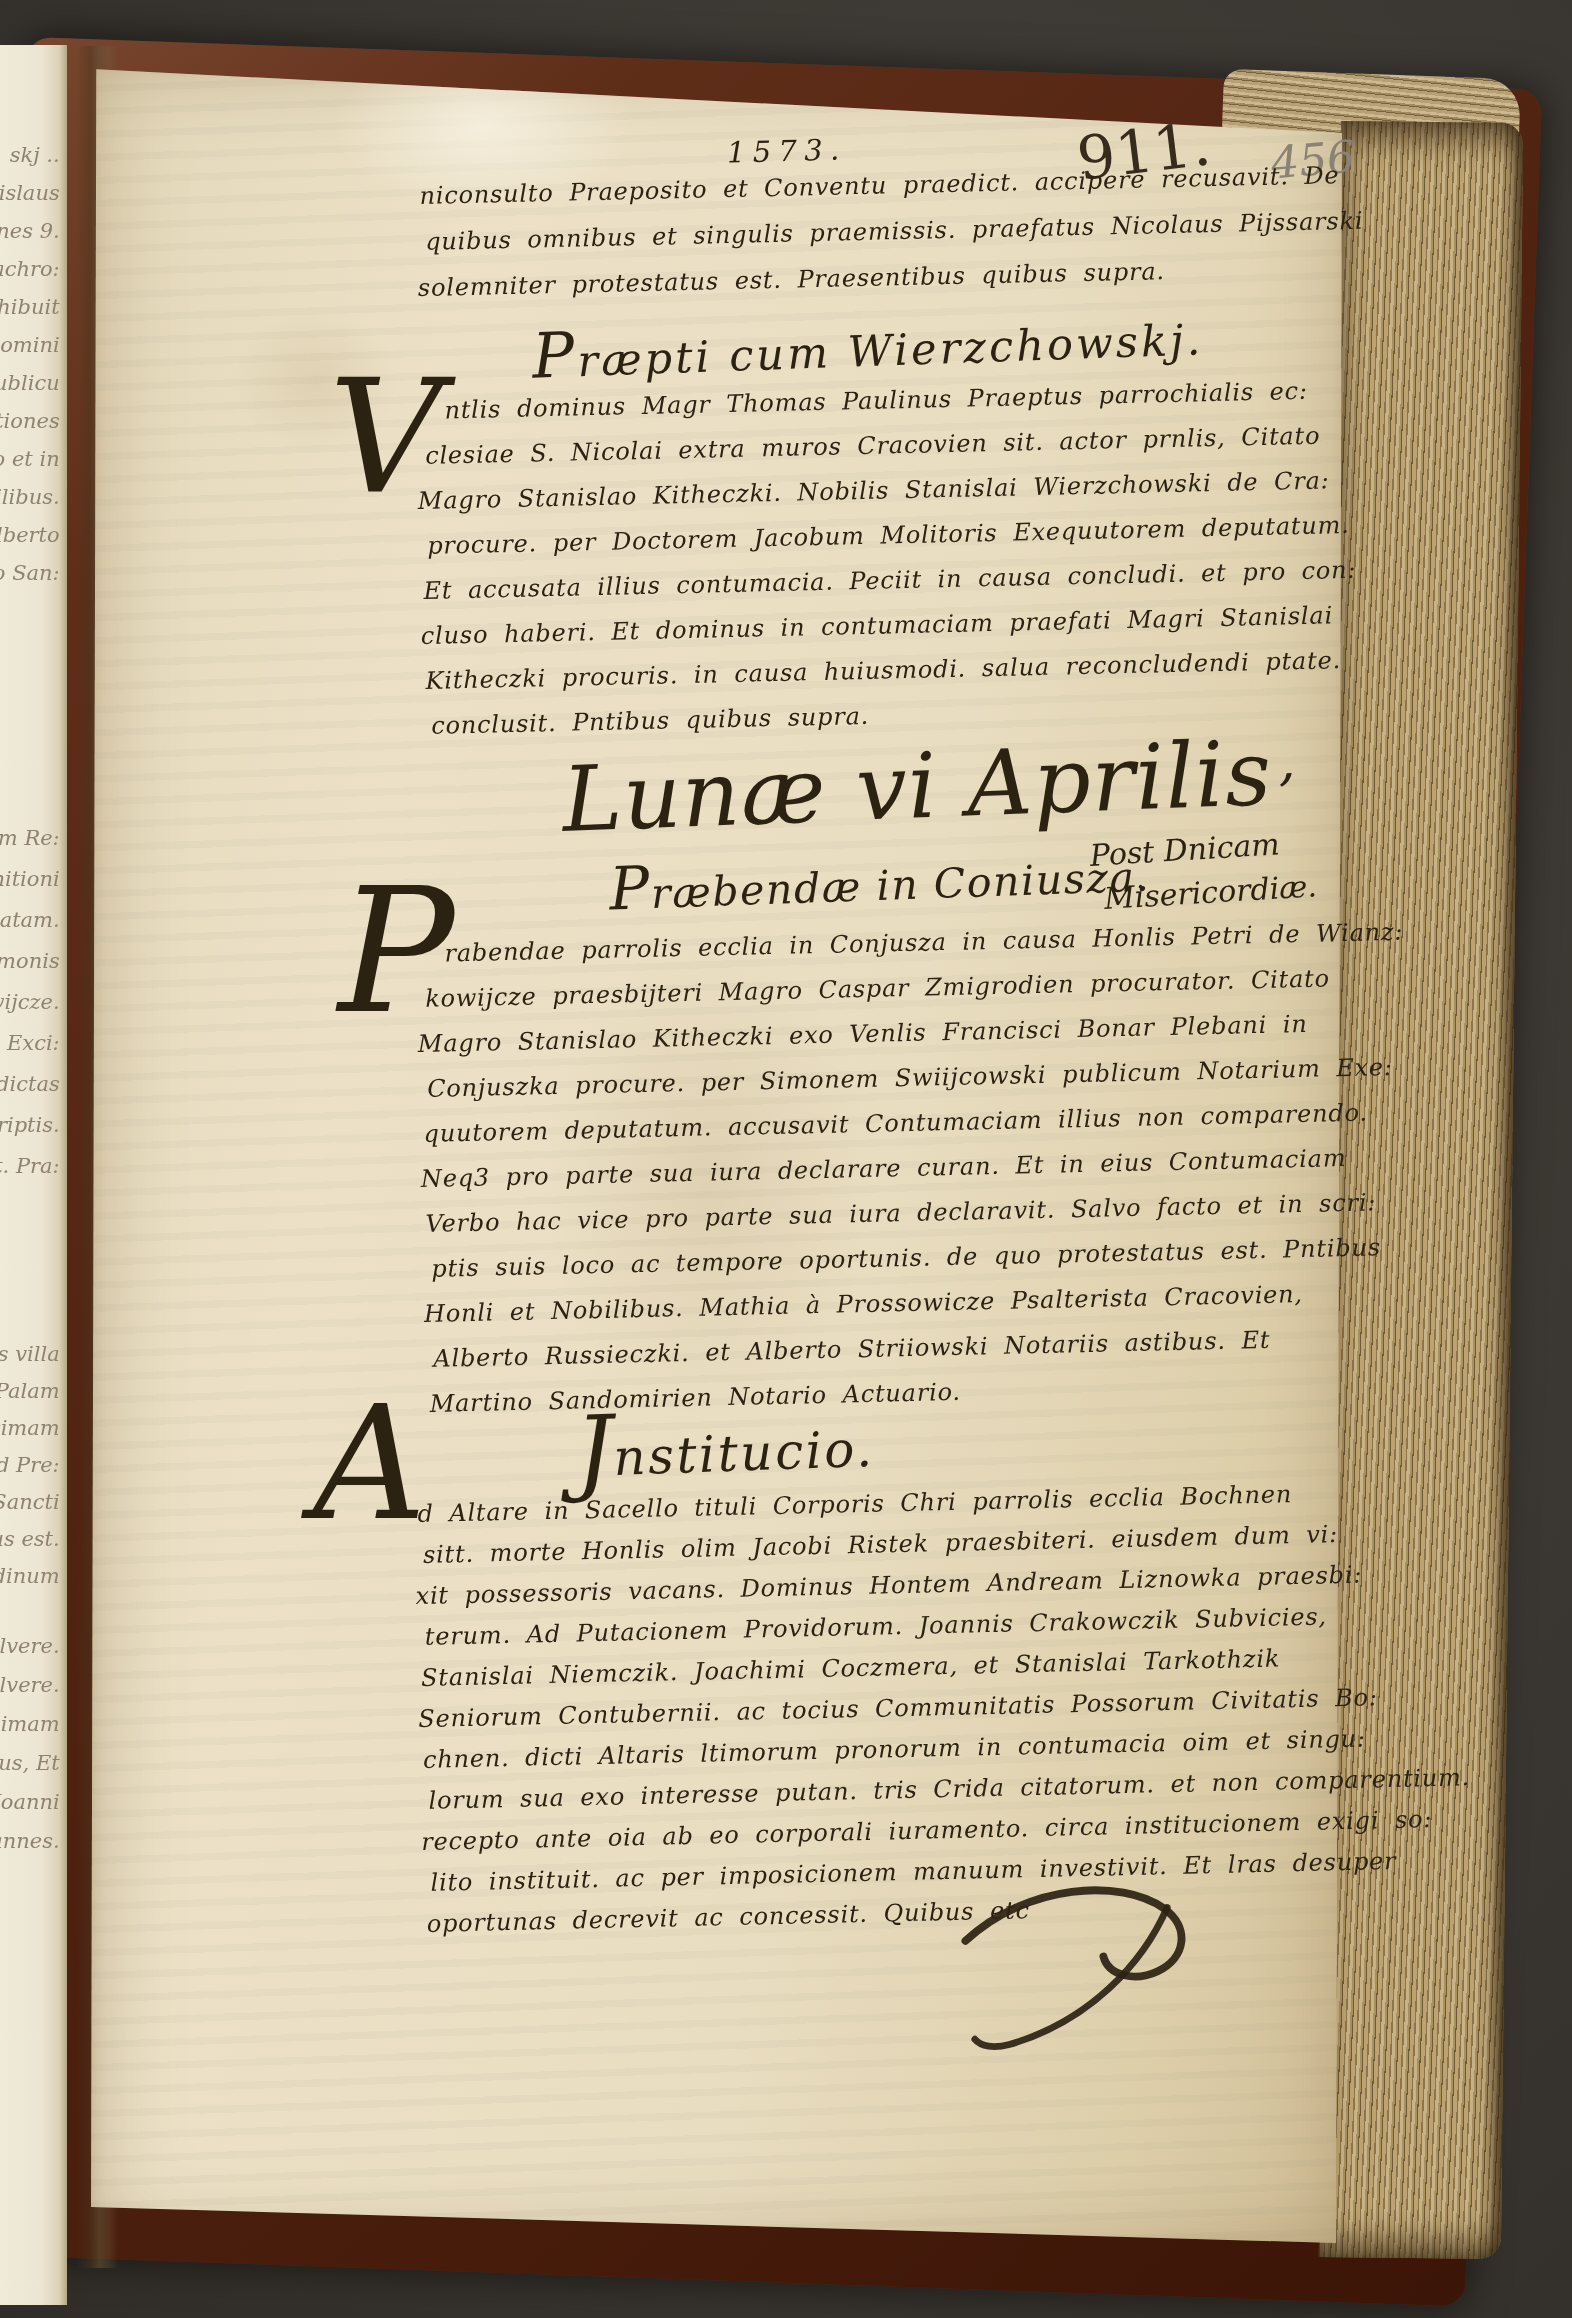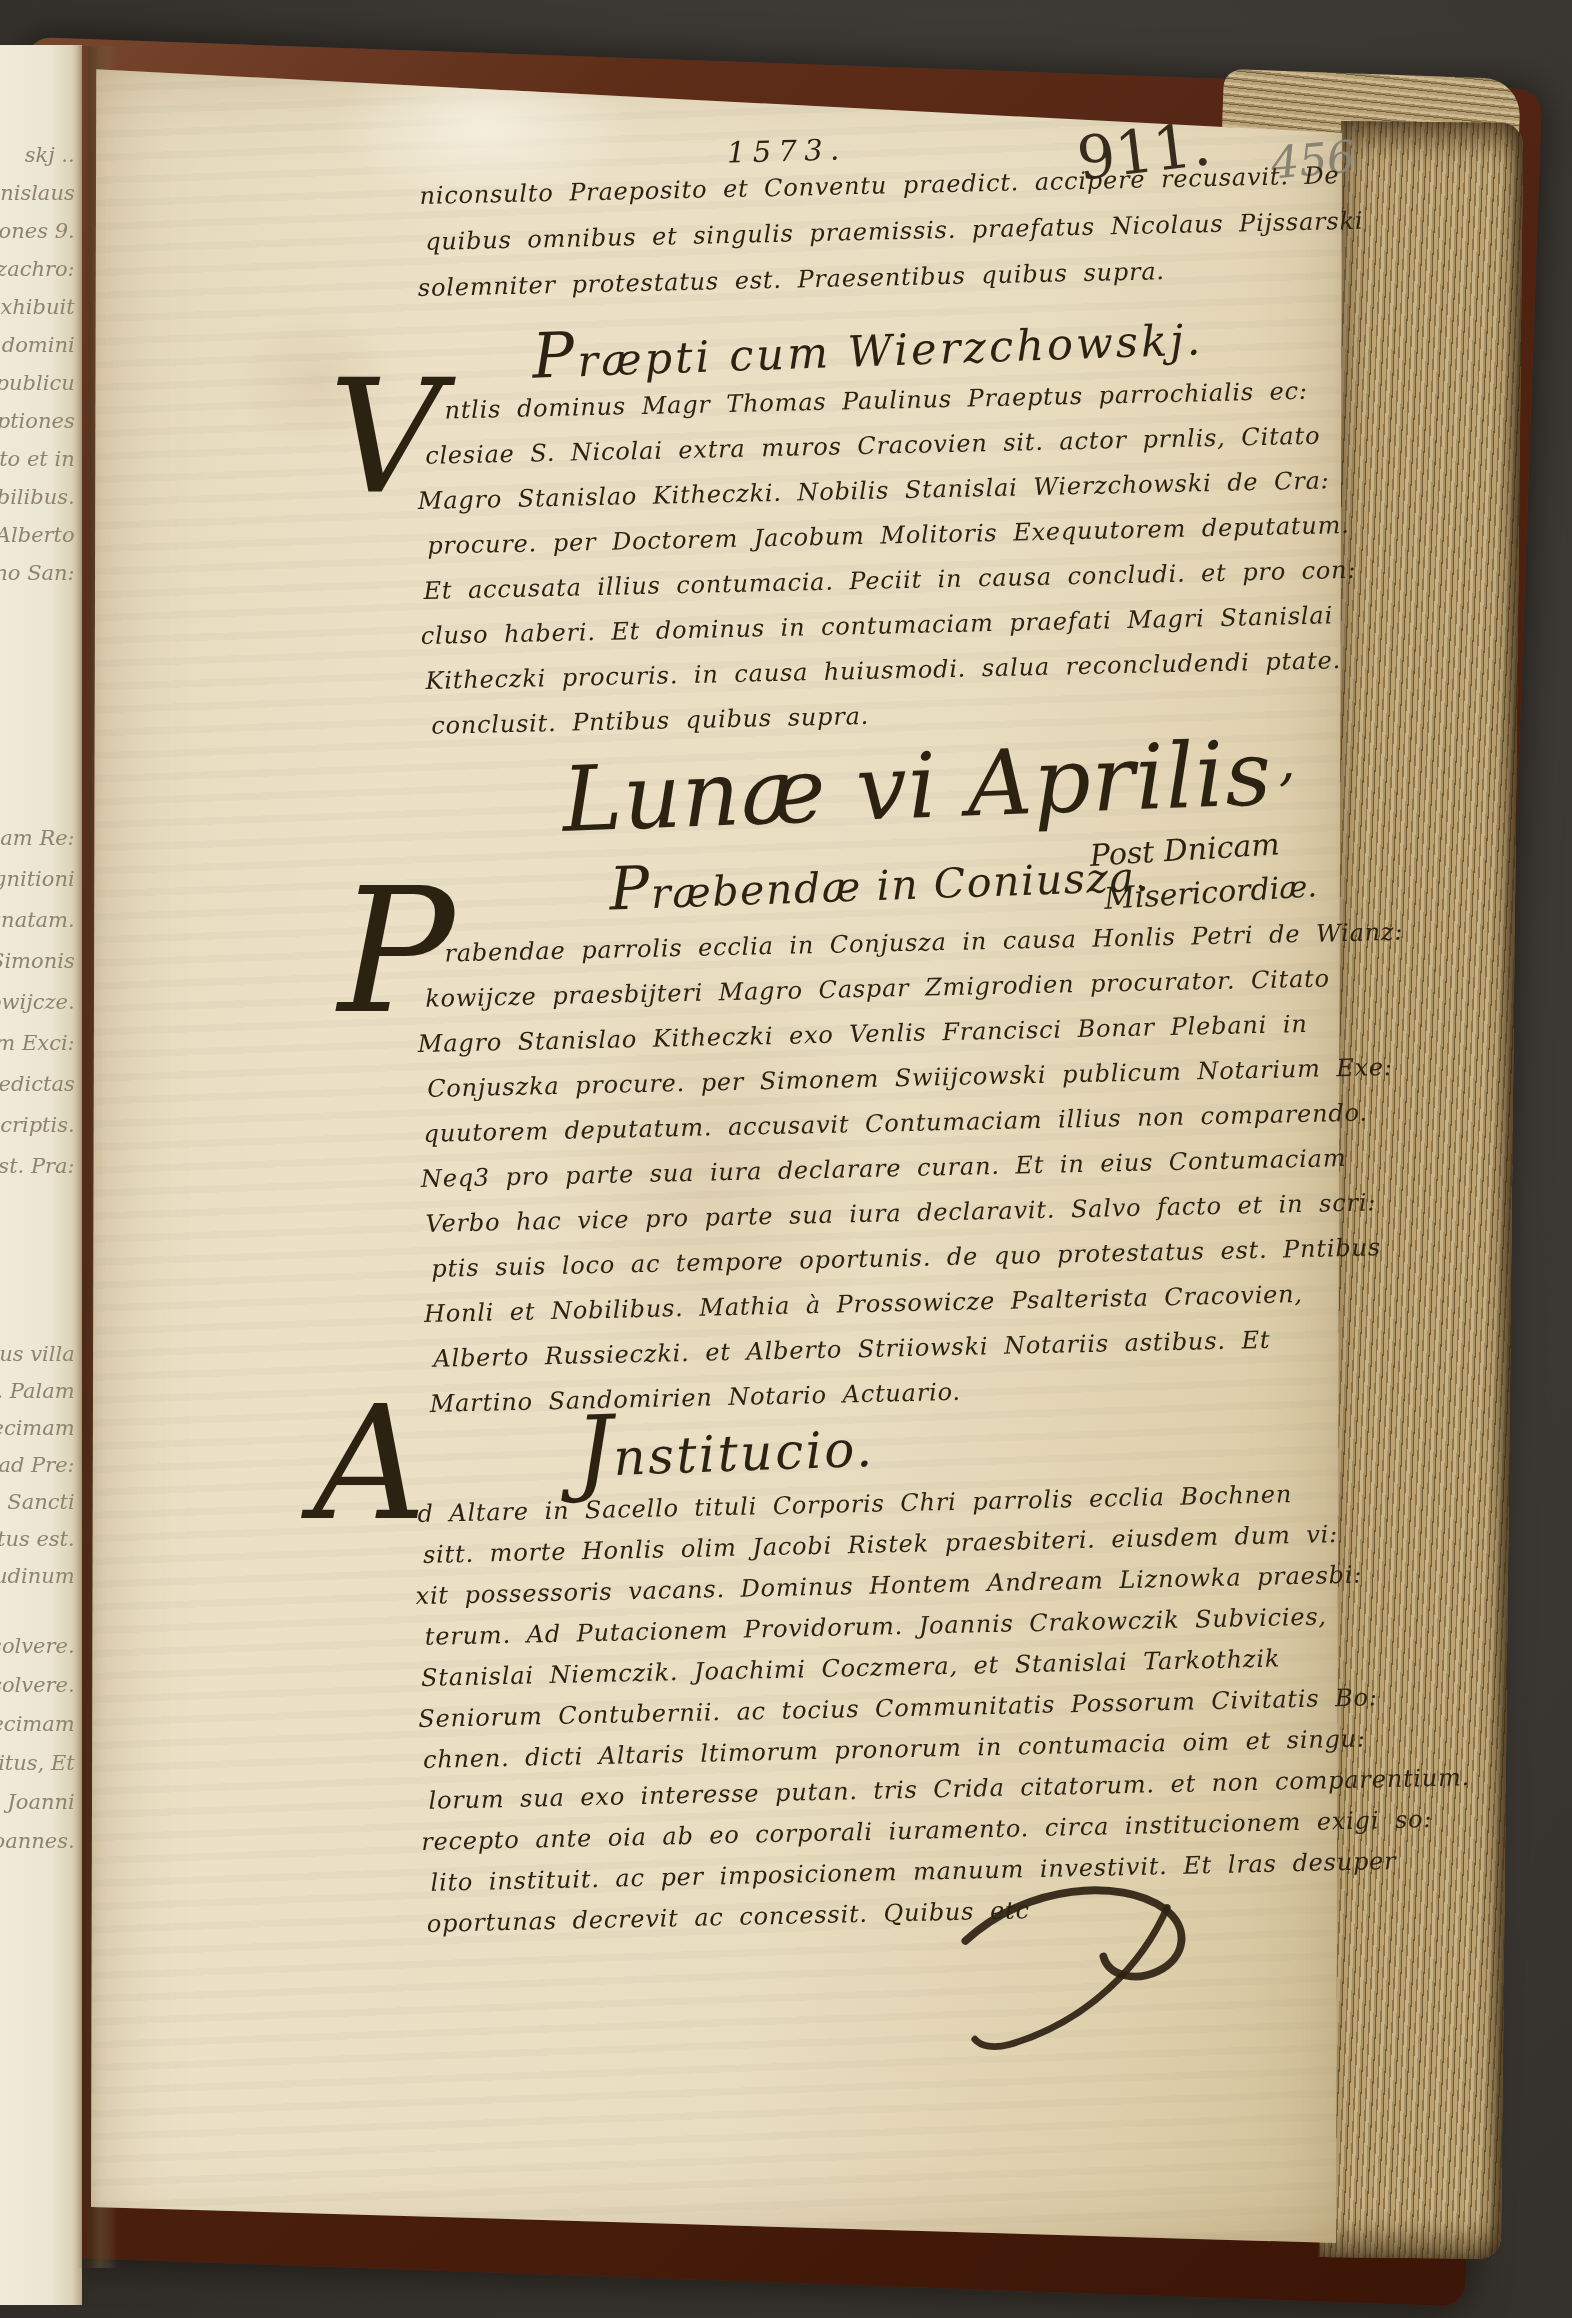--- a/index.html
+++ b/index.html
@@ -12,21 +12,21 @@
     background:linear-gradient(135deg,#79462e 0%,#5f2e19 16%,#512311 42%,#471c0b 72%,#3b1507 100%);
     box-shadow:0 0 42px rgba(0,0,0,.55);}
   .fore-edge-top{position:absolute;left:1221px;top:74px;width:297px;height:173px;border-radius:18px 37px 0 0;
     transform:rotate(2deg);
     background:repeating-linear-gradient(184deg,#cdb88f 0 2.6px,#a08a62 2.6px 4.2px,#77643f 4.2px 5.2px,#b7a075 5.2px 8.4px);}
   .fore-edge{position:absolute;left:1330px;top:122px;width:182px;height:2136px;border-radius:0 22px 22px 0;
     transform:rotate(.6deg);
     background:repeating-linear-gradient(92deg,#c8b287 0 3.1px,#a8905f 3.1px 5.2px,#6f5a38 5.2px 6.3px,#bda372 6.3px 10px,#8d7549 10px 11.5px);
     box-shadow:inset 0 21px 26px rgba(55,38,18,.55),inset 0 -21px 26px rgba(55,38,18,.55),inset -7.3px 0 11.5px rgba(40,25,10,.5);}
   
-  .facing-page{position:absolute;left:0;top:45px;width:82px;height:2260px;overflow:hidden;direction:rtl;
+  .facing-page{position:absolute;left:0;top:45px;width:67px;height:2260px;overflow:hidden;direction:rtl;
     background:linear-gradient(90deg,#f0ead9 0%,#ece5d3 62%,#dcd2b8 88%,#b6a785 100%);}
   .ghost-block{position:absolute;right:7.3px;direction:rtl;}
   .ghost-line{font-style:italic;font-size:21px;color:#8e8370;white-space:nowrap;text-align:right;}
   .ghost-line span{direction:ltr;unicode-bidi:isolate;}
   .gb-a .ghost-line{line-height:38px;}
   .gb-b .ghost-line{line-height:41px;}
   .gb-c .ghost-line{line-height:37px;}
   .gb-d .ghost-line{line-height:39px;}
   .gb-a{top:91px;} .gb-b{top:773px;} .gb-c{top:1291px;} .gb-d{top:1582px;}
   .gutter{position:absolute;left:77px;top:46px;width:41px;height:2222px;

